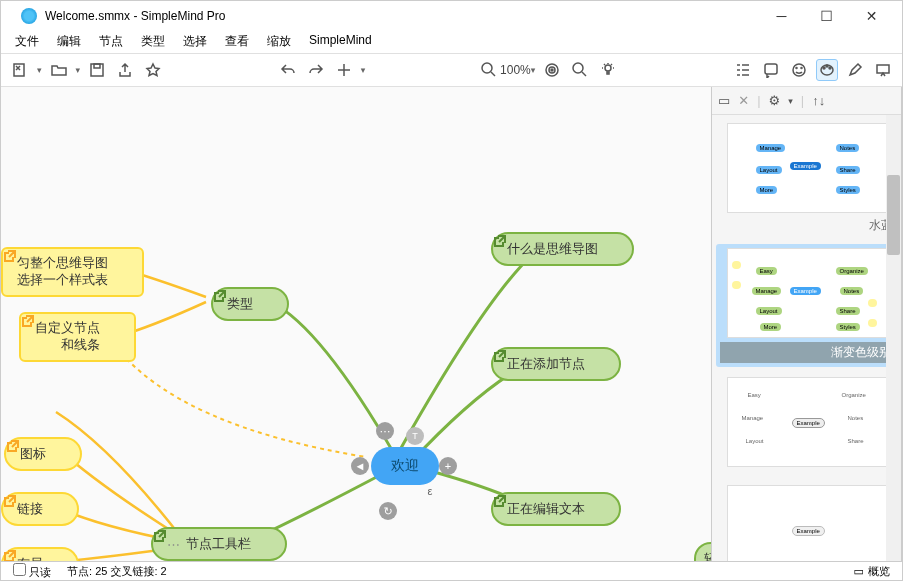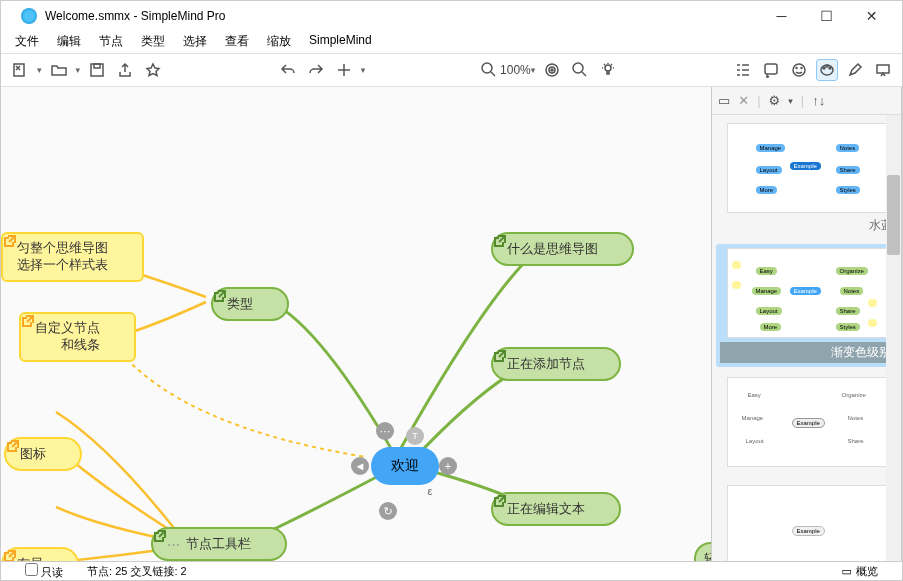--- a/index.html
+++ b/index.html
@@ -18,42 +18,42 @@
 .tool svg { width: 16px; height: 16px; stroke: #555; fill: none; stroke-width: 1.5; }
 .spacer { flex: 1; }
 .zoom { display: flex; align-items: center; gap: 0; font-size: 12px; }
 
 .main { display: flex; height: 474px; }
 
 .canvas { flex: 1; background: #fafafa; position: relative; overflow: hidden; border-right: 1px solid #ccc; }
 .canvas svg { position: absolute; top: 0; left: 0; }
 
 .node { position: absolute; padding: 6px 14px; border-radius: 18px; font-size: 13px; display: flex; align-items: center; gap: 6px; white-space: nowrap; }
-.node.center { background: #42A5F5; color: #000000; border-radius: 20px; padding: 10px 20px; font-size: 14px; }
+.node.center { background: #42A5F5; color: #0c4a6e; border-radius: 20px; padding: 10px 20px; font-size: 14px; }
 .node.green { background: #C5E1A5; border: 2px solid #7CB342; color: #333; align-items: center; }
 .node.yellow { background: #FFF59D; border: 2px solid #FDD835; color: #333; }
 .node.yellow.box { border-radius: 6px; }
 .link-ic { display: inline-block; width: 14px; height: 14px; }
 .link-ic svg { width: 14px; height: 14px; stroke: #558B2F; stroke-width: 2; fill: none; }
 .yellow .link-ic svg { stroke: #F9A825; }
 
 .handle { position: absolute; width: 18px; height: 18px; background: #9E9E9E; border-radius: 50%; display: flex; align-items: center; justify-content: center; color: #fff; font-size: 11px; }
 
 .sidepanel { width: 190px; background: #f5f5f5; display: flex; flex-direction: column; border-right: 1px solid #ccc; }
 .side-toolbar { height: 28px; display: flex; align-items: center; padding: 0 6px; gap: 8px; border-bottom: 1px solid #ddd; font-size: 13px; color: #555; }
 .themes { flex: 1; overflow-y: auto; padding: 4px; position: relative; }
 .theme { margin-bottom: 6px; padding: 4px; border-radius: 3px; text-align: right; }
 .theme.sel { background: #BBDEFB; }
 .theme .thumb { width: 160px; height: 90px; background: #fff; border: 1px solid #ddd; margin: 0 auto 4px; position: relative; }
 .theme .label { font-size: 12px; color: #666; }
 .theme.sel .label { color: #fff; background: #90A4AE; padding: 2px; }
 .scrollbar { position: absolute; right: 0; top: 0; width: 15px; height: 100%; background: #f0f0f0; }
 .scroll-thumb { width: 13px; height: 80px; background: #c0c0c0; margin: 60px 1px 0; border-radius: 2px; }
 
-.statusbar { height: 20px; border-top: 1px solid #ccc; display: flex; align-items: center; padding: 0 24px; font-size: 11px; gap: 24px; }
+.statusbar { height: 20px; border-top: 1px solid #ccc; display: flex; align-items: center; padding: 0 12px; font-size: 11px; gap: 16px; }
 .statusbar .right { margin-left: auto; display: flex; gap: 4px; align-items: center; }
 
 .mini-mm { position: relative; width: 100%; height: 100%; }
 .mini-c { position: absolute; border-radius: 8px; font-size: 6px; padding: 1px 4px; }
 </style>
 </head>
 <body>
 
 <div class="titlebar">
   <div class="app-icon"></div>
@@ -264,38 +264,47 @@
           <svg viewBox="0 0 14 14">
             <path d="M5 2h7v7M12 2L6 8"></path>
             <path d="M6 4H2v8h8V8"></path>
           </svg>
         </span>
     </div>
     <div class="node green" style="left:693px;top:455px;padding:6px 8px">
       <span>轻</span>
     </div>
 
-    <div class="node yellow box" style="left:0px;top:145px;white-space:pre-line;text-align:center;line-height:1.3">
+    <div class="node yellow box" style="left:0px;top:160px;white-space:pre-line;text-align:center;line-height:1.3">
       <span>匀整个思维导图
 选择一个样式表</span>
       <span class="link-ic"><svg viewBox="0 0 14 14">
             <path d="M5 2h7v7M12 2L6 8"></path>
             <path d="M6 4H2v8h8V8"></path>
           </svg></span>
     </div>
     <div class="node yellow box" style="left:18px;top:225px;white-space:pre-line;text-align:right;line-height:1.3">
       <span>自定义节点
 和线条</span>
       <span class="link-ic"><svg viewBox="0 0 14 14">
             <path d="M5 2h7v7M12 2L6 8"></path>
             <path d="M6 4H2v8h8V8"></path>
           </svg></span>
     </div>
     <div class="node yellow" style="left:3px;top:350px">
       <span>图标</span>
+      <span class="link-ic">
+          <svg viewBox="0 0 14 14">
+            <path d="M5 2h7v7M12 2L6 8"></path>
+            <path d="M6 4H2v8h8V8"></path>
+          </svg>
+        </span>
+    </div>
+    <div class="node yellow" style="left:0px;top:405px">
+      <span>链接</span>
       <span class="link-ic">
           <svg viewBox="0 0 14 14">
             <path d="M5 2h7v7M12 2L6 8"></path>
             <path d="M6 4H2v8h8V8"></path>
           </svg>
         </span>
     </div>
     <div class="node yellow" style="left:0px;top:460px">
       <span>布局</span>
       <span class="link-ic">

